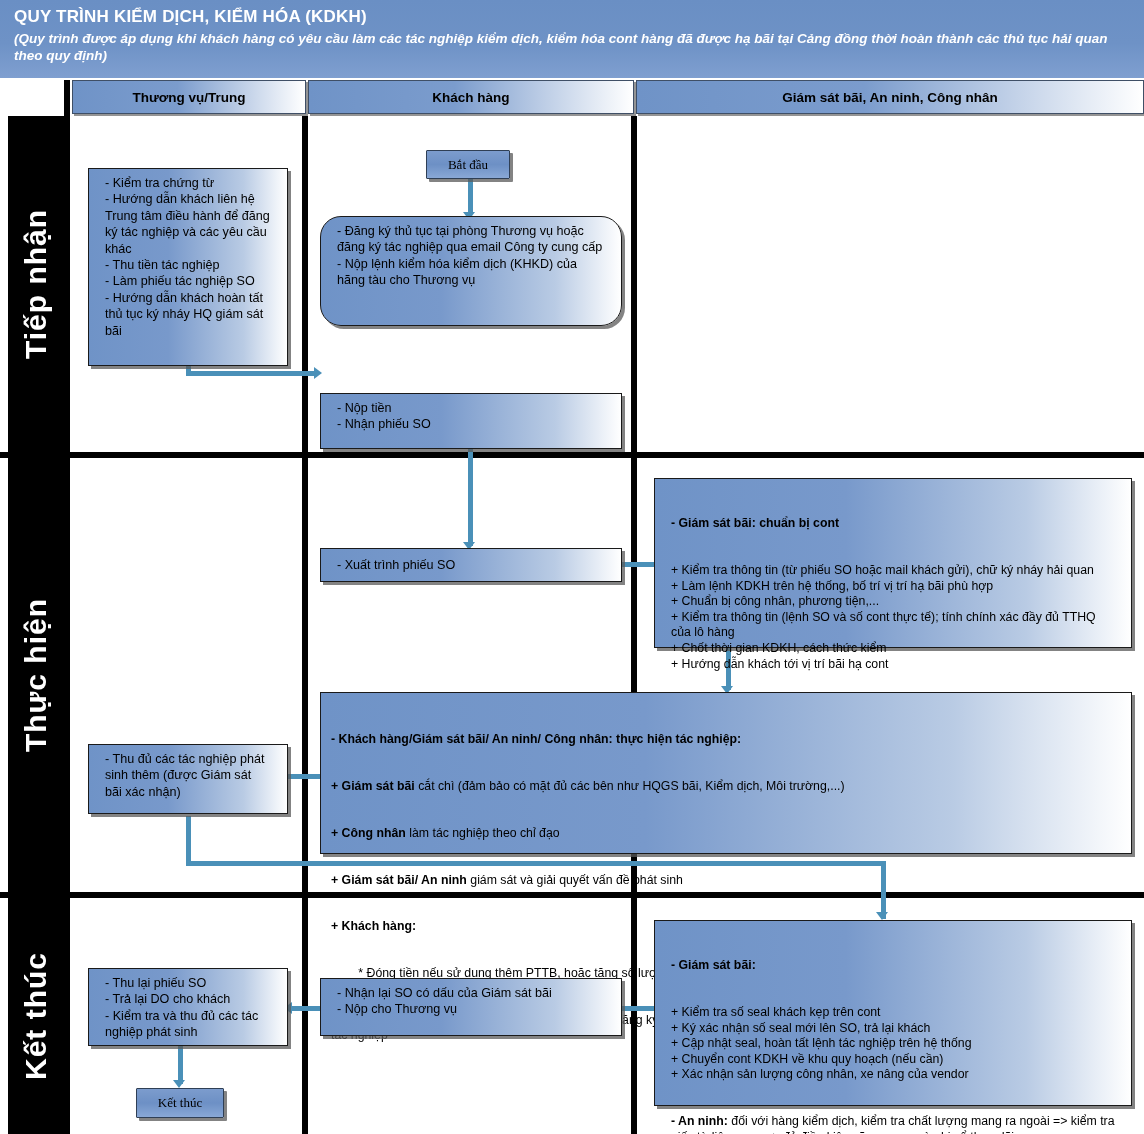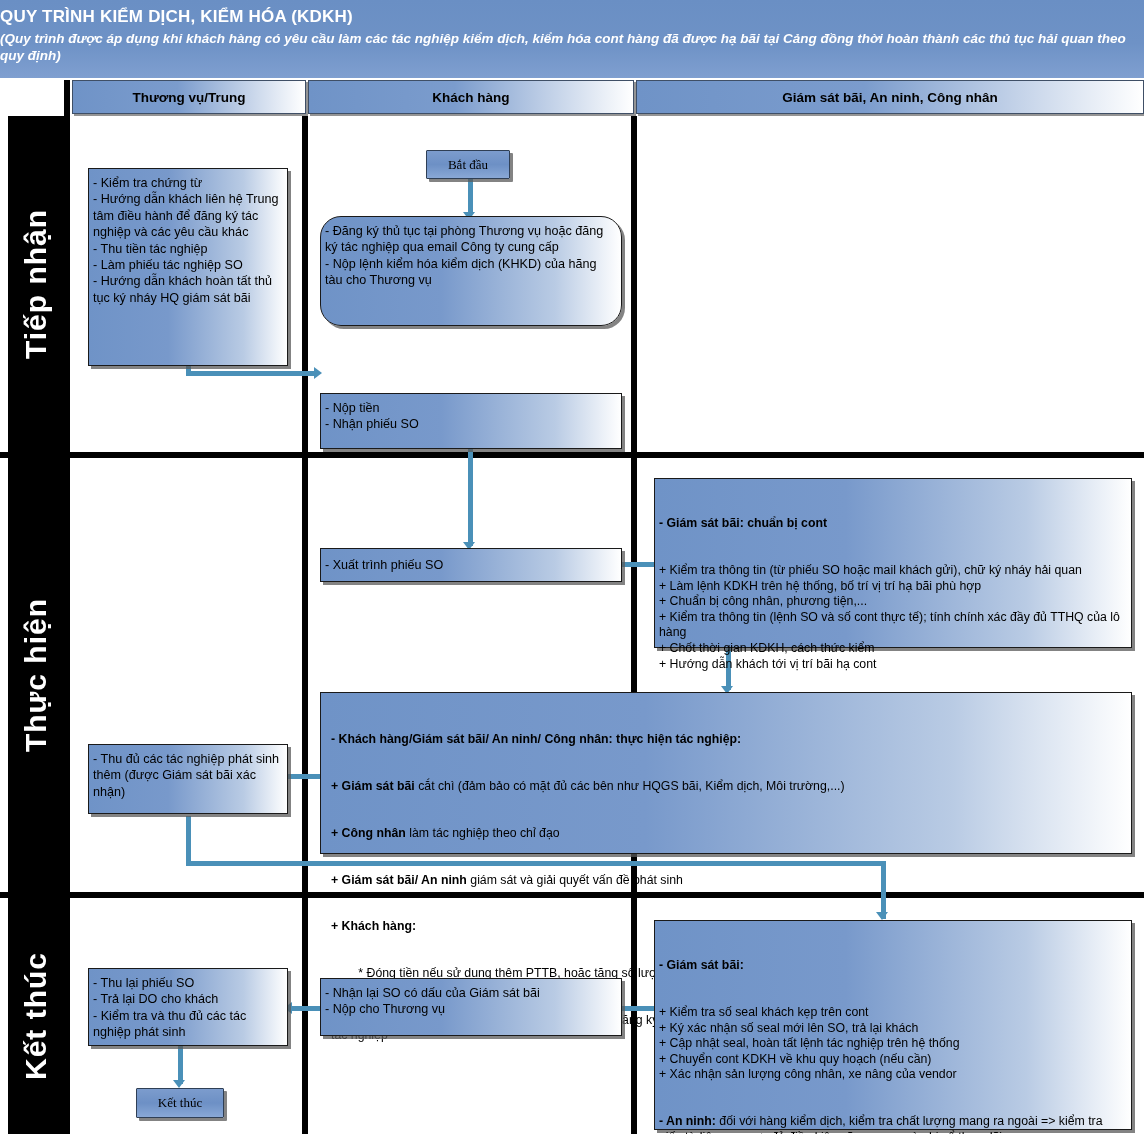--- a/index.html
+++ b/index.html
@@ -16,21 +16,21 @@
     overflow: hidden;
   }
 
   
   .title-banner {
     position: absolute;
     left: 0; top: 0;
     width: 1144px; height: 78px;
     background: linear-gradient(to bottom, #6a8fc4 0%, #6e92c6 55%, #7f9fd0 100%);
     color: #ffffff;
-    padding: 6px 14px 0 0;
+    padding: 6px 14px 0 14px;
   }
   .title-main {
     font-size: 17px;
     font-weight: bold;
     letter-spacing: 0.2px;
     line-height: 22px;
     white-space: nowrap;
   }
   .title-sub {
     font-size: 13.5px;
@@ -93,21 +93,21 @@
     color: #ffffff;
   }
 
   
   .box {
     position: absolute;
     background: linear-gradient(to right, #6f93c7 0%, #7899cb 40%, #b9cbe4 78%, #ffffff 100%);
     border: 1px solid #1a1a1a;
     box-shadow: 3px 3px 0 rgba(90,90,90,0.75);
     color: #000000;
-    padding: 6px 4px;
+    padding: 6px 16px;
     font-size: 12.6px;
     line-height: 16.4px;
     white-space: pre-wrap;
   }
   .box.small { font-size: 12.3px; line-height: 15.6px; }
   .box b { font-weight: bold; }
 
   
   .terminator {
     position: absolute;
@@ -263,21 +263,21 @@
 
   <div class="box" style="left:88px; top:744px; width:200px; height:70px;">- Thu đủ các tác nghiệp phát sinh thêm (được Giám sát bãi xác nhận)</div>
 
   <div class="box" style="left:88px; top:968px; width:200px; height:78px;">- Thu lại phiếu SO
 - Trả lại DO cho khách
 - Kiểm tra và thu đủ các tác nghiệp phát sinh</div>
 
   <div class="box" style="left:320px; top:978px; width:302px; height:58px;">- Nhận lại SO có dấu của Giám sát bãi
 - Nộp cho Thương vụ</div>
 
-  <div class="box small" style="left:654px; top:920px; width:478px; height:210px;">
+  <div class="box small" style="left:654px; top:920px; width:478px; height:186px;">
     <div><b>- Giám sát bãi:</b></div>
     <div style="white-space:pre-wrap;">+ Kiểm tra số seal khách kẹp trên cont
 + Ký xác nhận số seal mới lên SO, trả lại khách
 + Cập nhật seal, hoàn tất lệnh tác nghiệp trên hệ thống
 + Chuyển cont KDKH về khu quy hoạch (nếu cần)
 + Xác nhận sản lượng công nhân, xe nâng của vendor</div>
     <div><b>- An ninh:</b><span> đối với hàng kiểm dịch, kiểm tra chất lượng mang ra ngoài =&gt; kiểm tra giấy tờ liên quan =&gt; đủ điều kiện sẽ mang ra và ghi sổ theo dõi</span></div>
   </div>
 
 </div>

